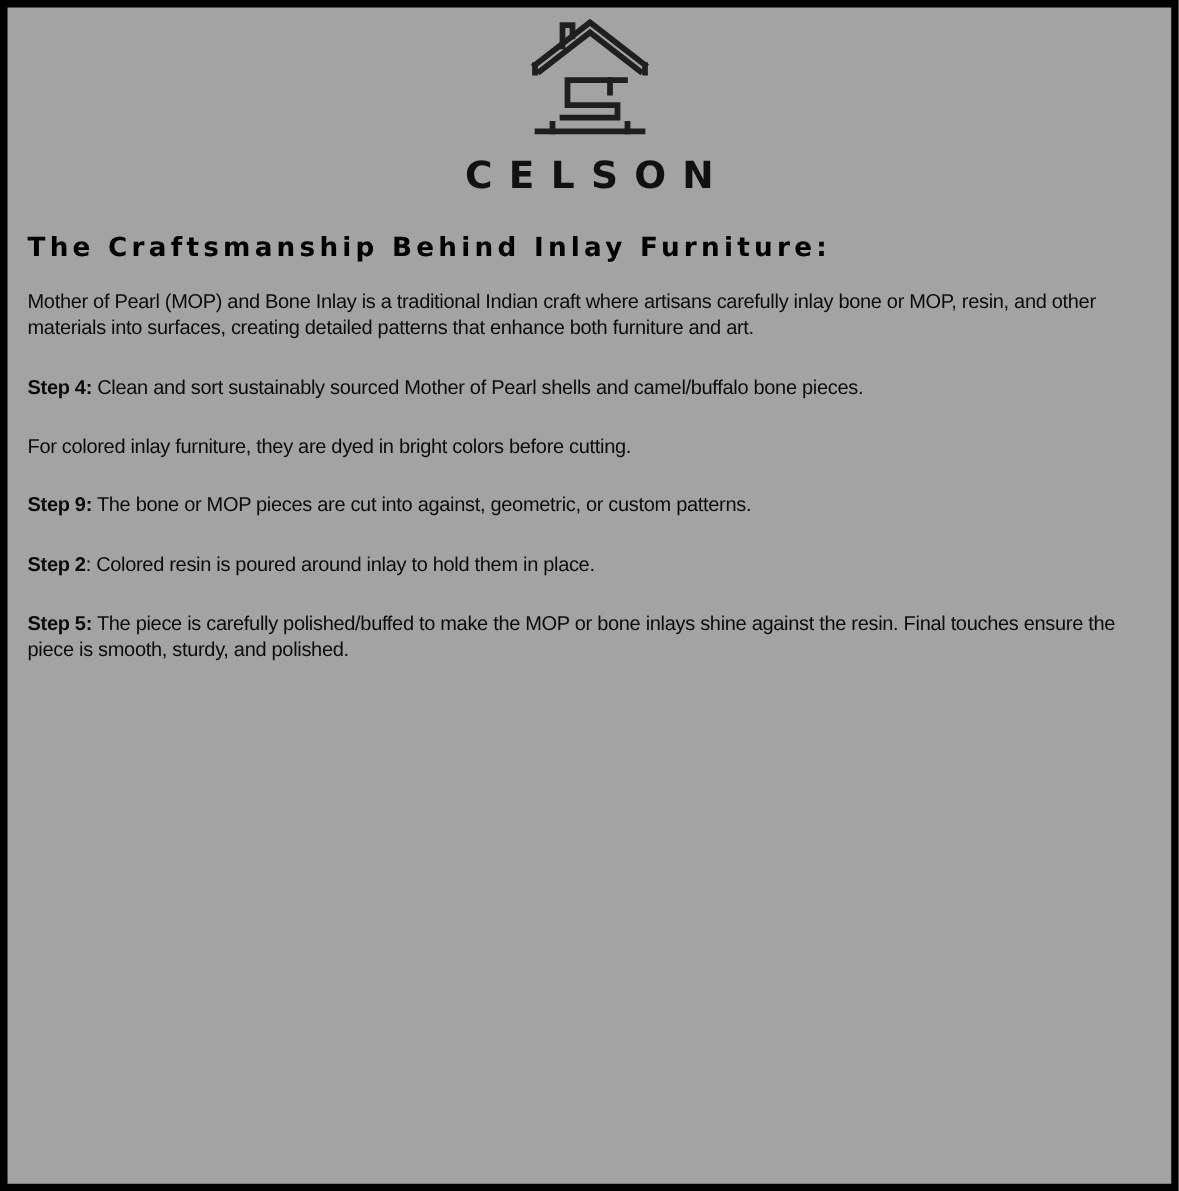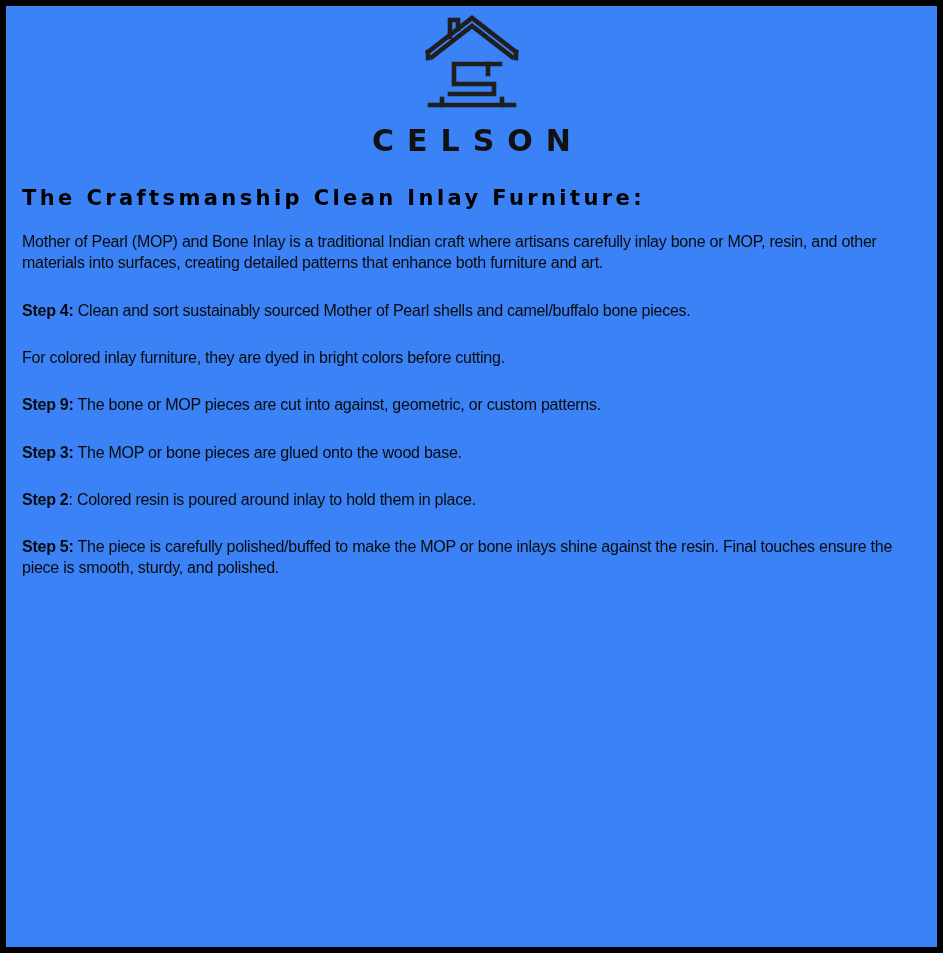--- a/index.html
+++ b/index.html
@@ -11,21 +11,21 @@
 
   body {
     font-family: "Liberation Sans", sans-serif;
   }
 
   .page {
     position: relative;
     width: 943px;
     height: 953px;
     box-sizing: border-box;
-    background: #3b82f6;
+    background: #a3a3a3;
     border: 6px solid #000000;
     overflow: hidden;
   }
 
   .inner {
     position: absolute;
     left: 0;
     top: 0;
     right: 0;
     bottom: 0;
@@ -128,43 +128,40 @@
 
           <path d="M10 93 L94 93"></path>
           <path d="M22 87 L22 93"></path>
           <path d="M82 87 L82 93"></path>
         </g>
       </svg>
 
       <div class="brand-name">CELSON</div>
     </div>
 
-    <h1 class="headline">The Craftsmanship Clean Inlay Furniture:</h1>
+    <h1 class="headline">The Craftsmanship Behind Inlay Furniture:</h1>
 
     <div class="body-copy">
 
       <p class="para">
         <span>Mother of Pearl (MOP) and Bone Inlay is a traditional Indian craft where artisans carefully inlay bone or MOP, resin, and other materials into surfaces, creating detailed patterns that enhance both furniture and art.</span>
       </p>
 
       <p class="para">
         <span class="lead">Step 4</span><span class="lead">:</span><span> Clean and sort sustainably sourced Mother of Pearl shells and camel/buffalo bone pieces.</span>
       </p>
 
       <p class="para">
         <span>For colored inlay furniture, they are dyed in bright colors before cutting.</span>
       </p>
 
       <p class="para">
         <span class="lead">Step 9</span><span class="lead">:</span><span> The bone or MOP pieces are cut into against, geometric, or custom patterns.</span>
       </p>
 
-      <p class="para">
-        <span class="lead">Step 3</span><span class="lead">:</span><span> The MOP or bone pieces are glued onto the wood base.</span>
-      </p>
 
       <p class="para">
         <span class="lead">Step 2</span><span class="lead-colon">:</span><span> Colored resin is poured around inlay to hold them in place.</span>
       </p>
 
       <p class="para">
         <span class="lead">Step 5</span><span class="lead">:</span><span> The piece is carefully polished/buffed to make the MOP or bone inlays shine against the resin. Final touches ensure the piece is smooth, sturdy, and polished.</span>
       </p>
 
     </div>

